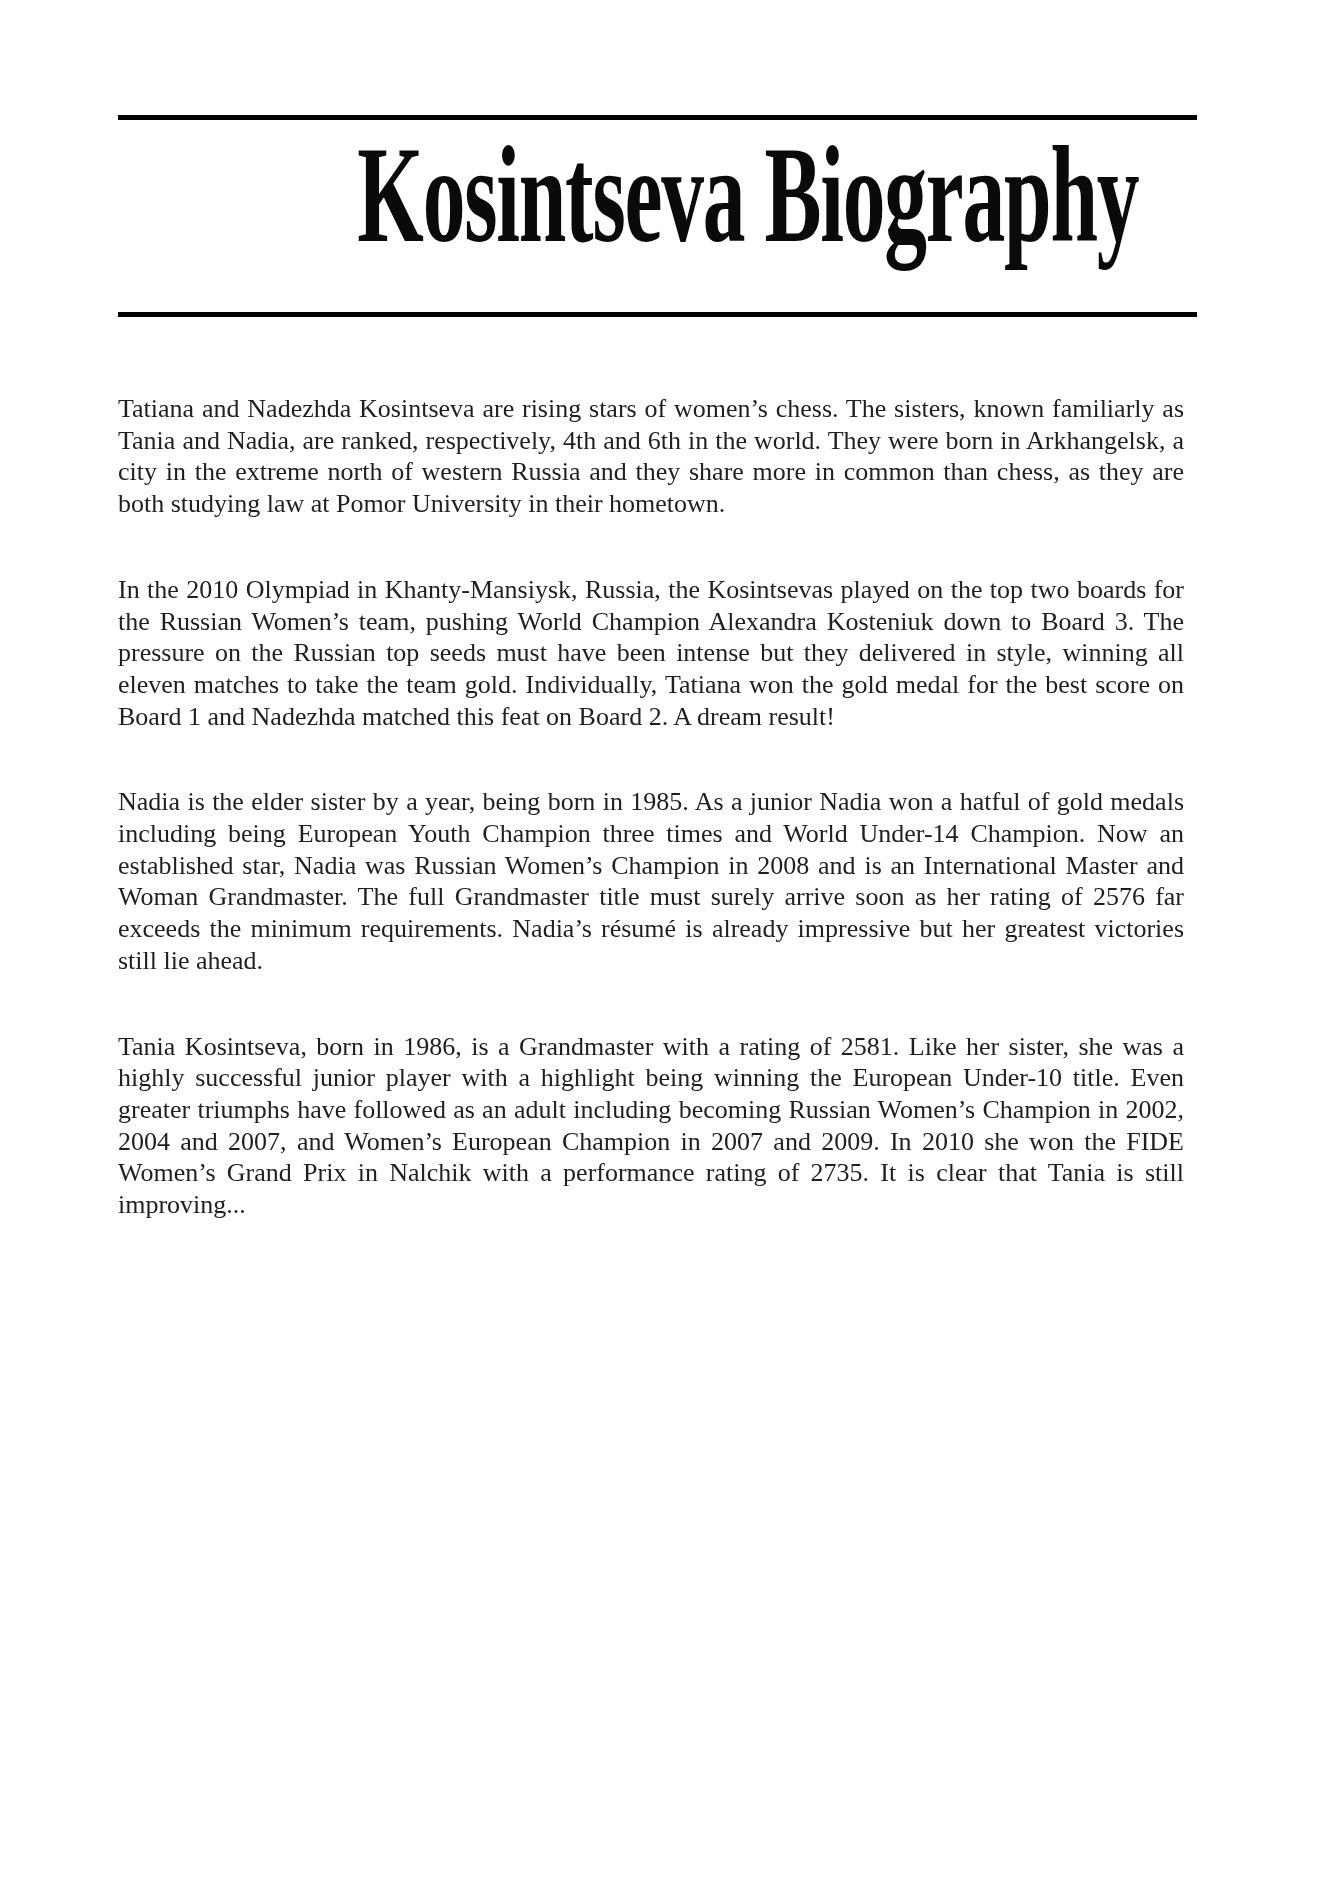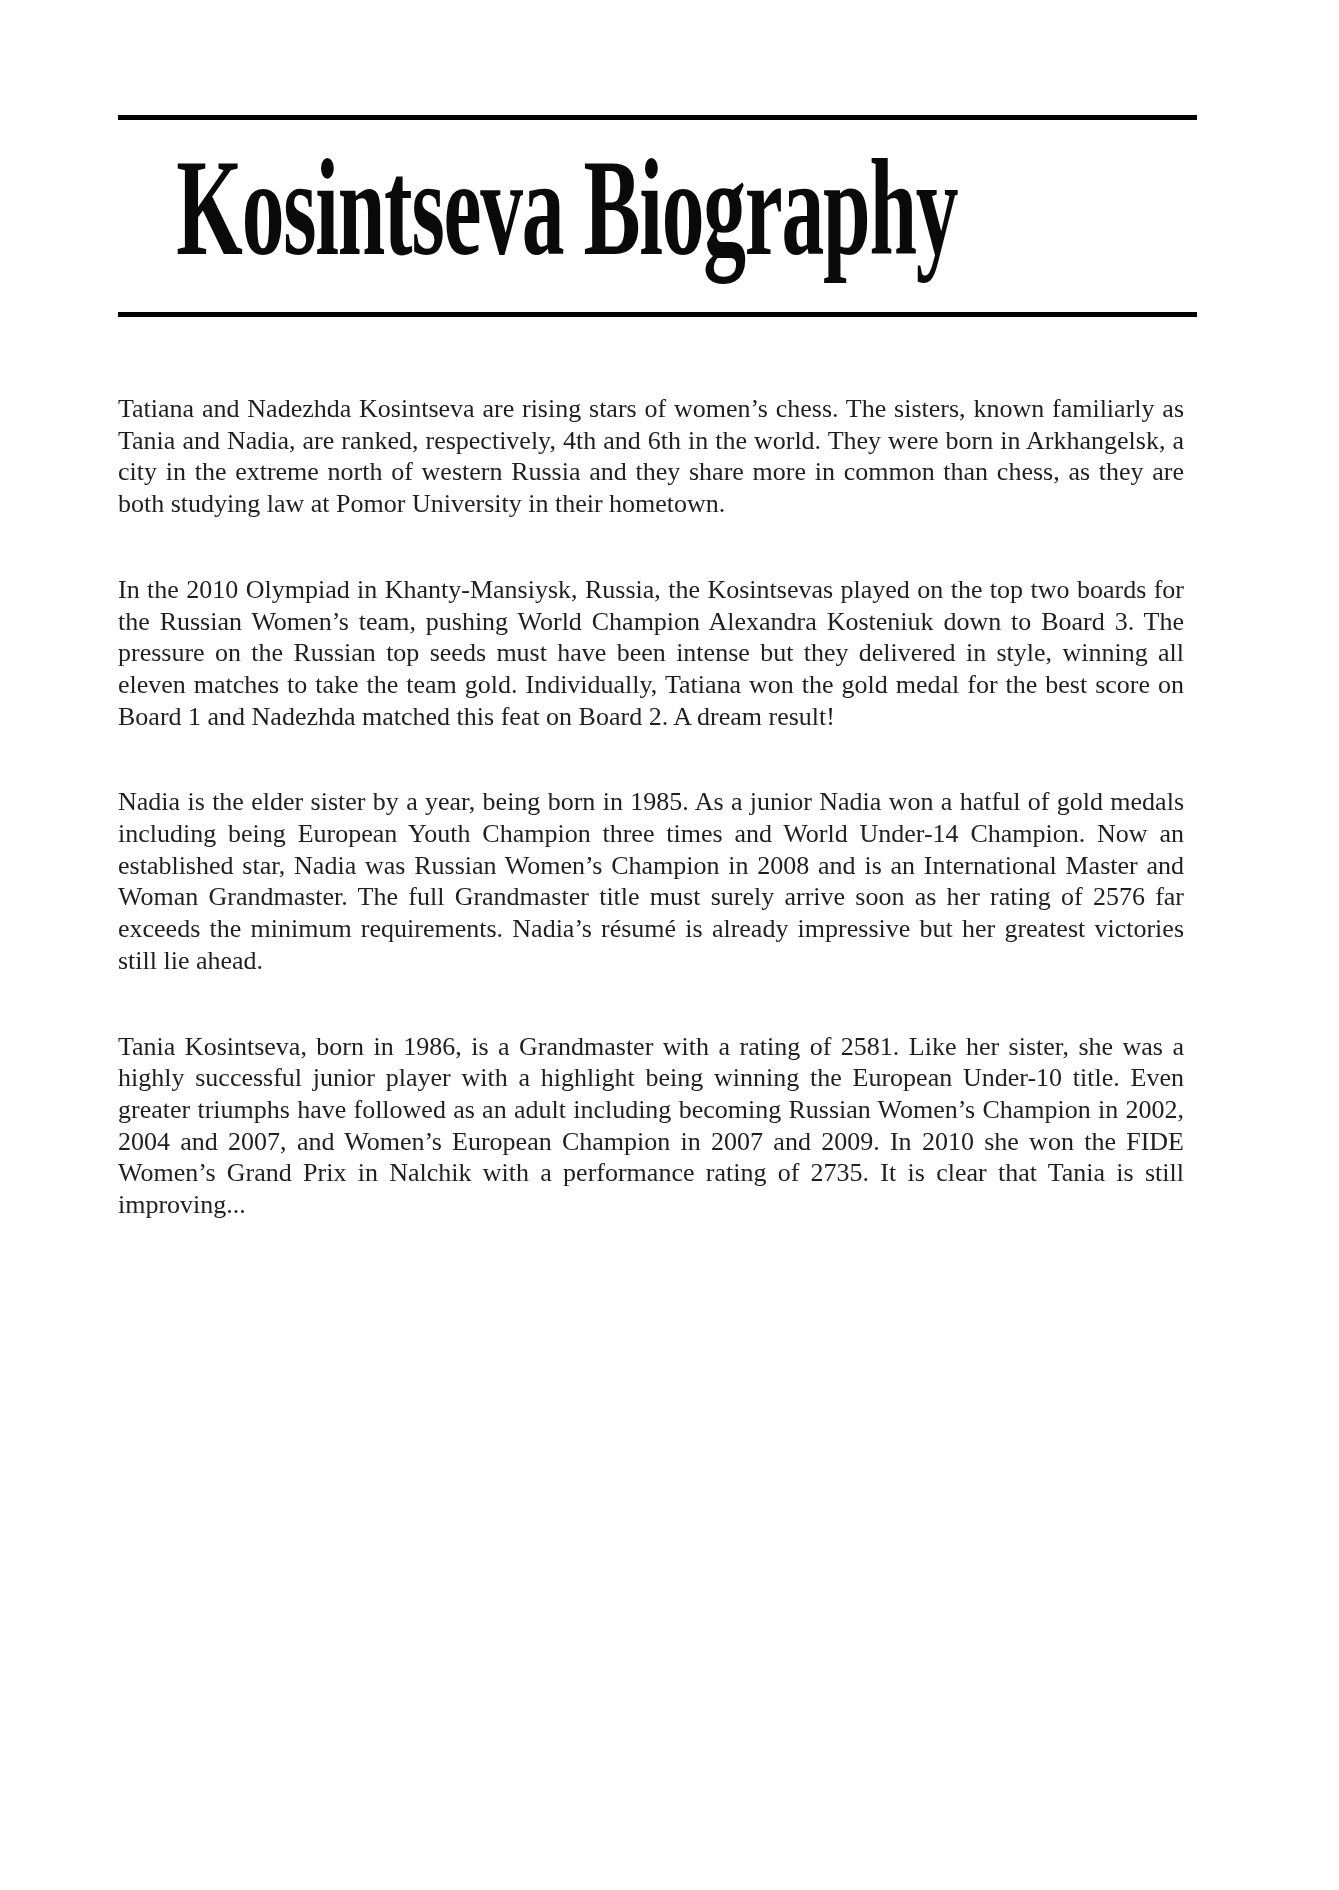--- a/index.html
+++ b/index.html
@@ -22,22 +22,22 @@
     width: 1079px;
   }
   .rule {
     height: 5px;
     background: #000000;
   }
   .title-wrap {
     height: 192px;
     display: flex;
     align-items: flex-start;
-    justify-content: flex-end;
-    padding-top: 16px;
+    justify-content: flex-start;
+    padding-top: 3px;
     box-sizing: border-box;
   }
   .title {
     margin: 0;
     font-size: 138px;
     font-weight: bold;
     line-height: 1.05;
     white-space: nowrap;
     color: #0a0a0a;
   }

